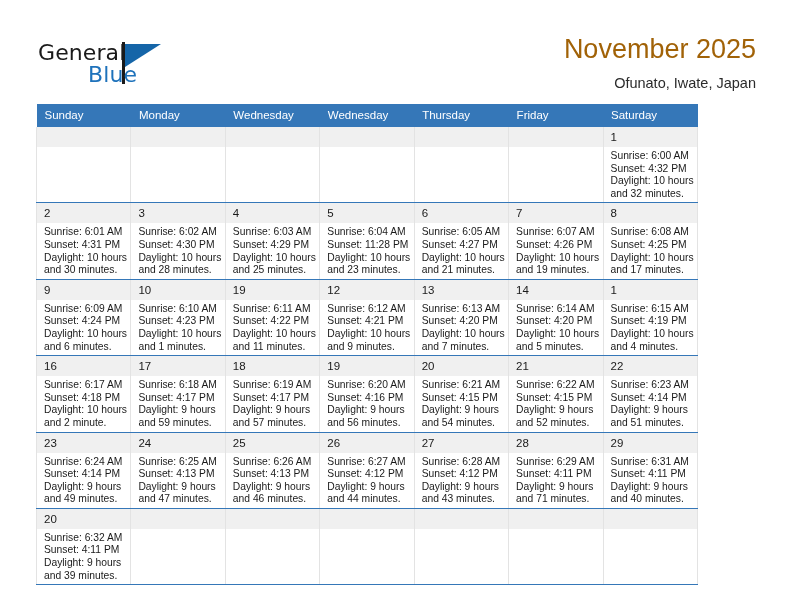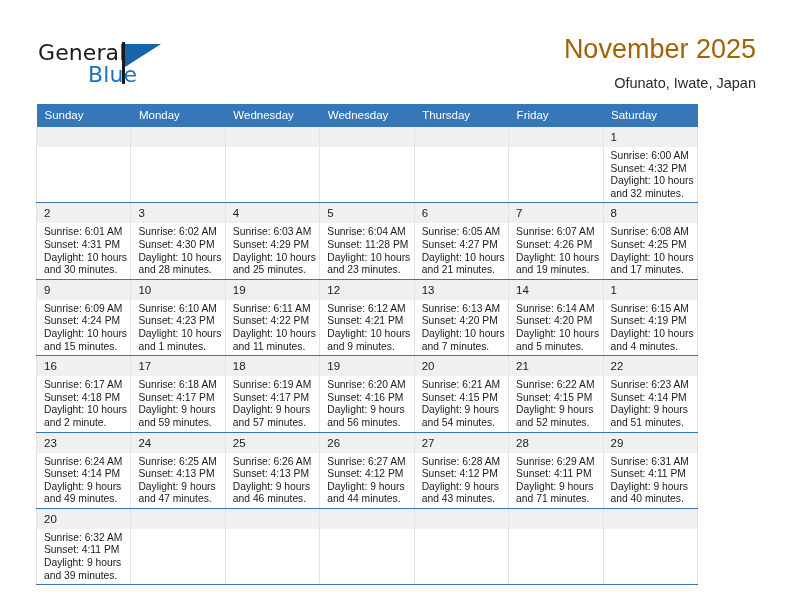--- a/index.html
+++ b/index.html
@@ -282,21 +282,21 @@
             </div>
           </td>
         </tr>
         <tr class="week-row">
           <td>
             <span class="daynum">9</span>
             <div class="cellinfo">
               <div>Sunrise: 6:09 AM</div>
               <div>Sunset: 4:24 PM</div>
               <div>Daylight: 10 hours</div>
-              <div>and 15 minutes.</div>
+              <div>and 6 minutes.</div>
             </div>
           </td>
           <td>
             <span class="daynum">10</span>
             <div class="cellinfo">
               <div>Sunrise: 6:10 AM</div>
               <div>Sunset: 4:23 PM</div>
               <div>Daylight: 10 hours</div>
               <div>and 1 minutes.</div>
             </div>

